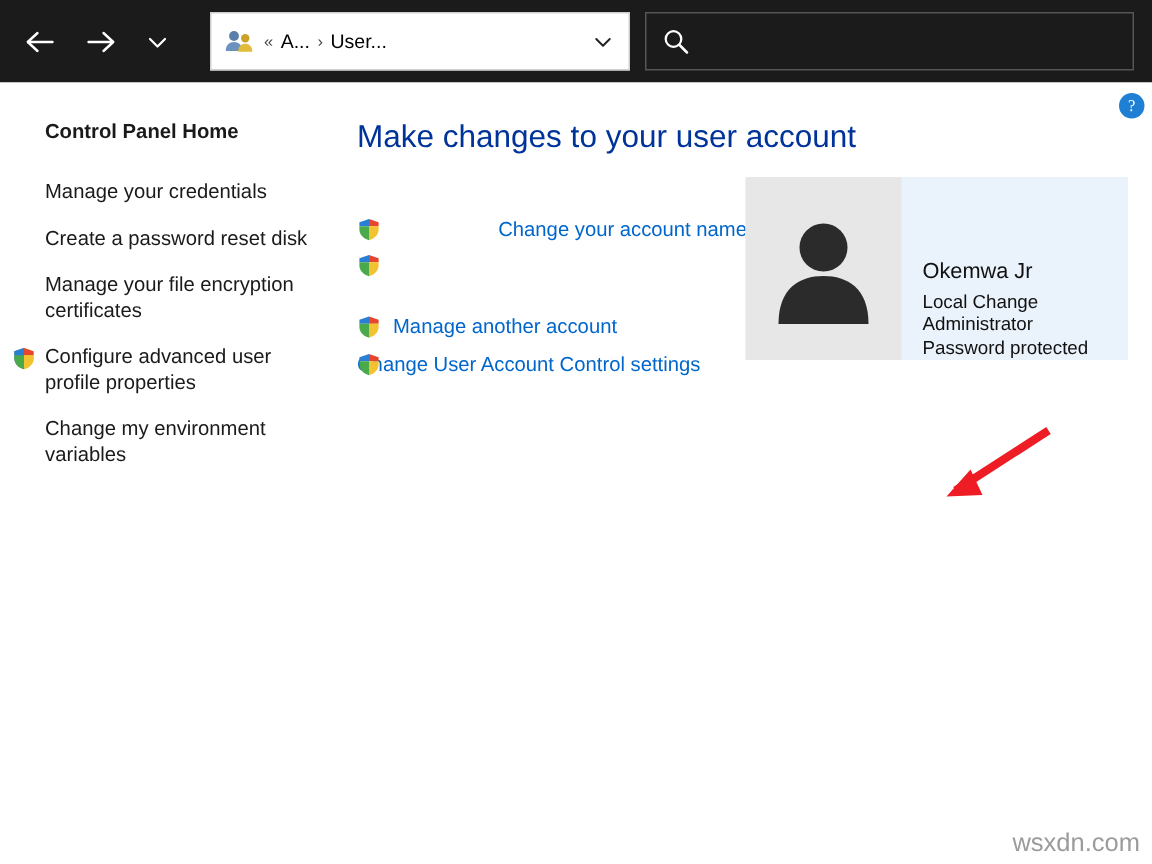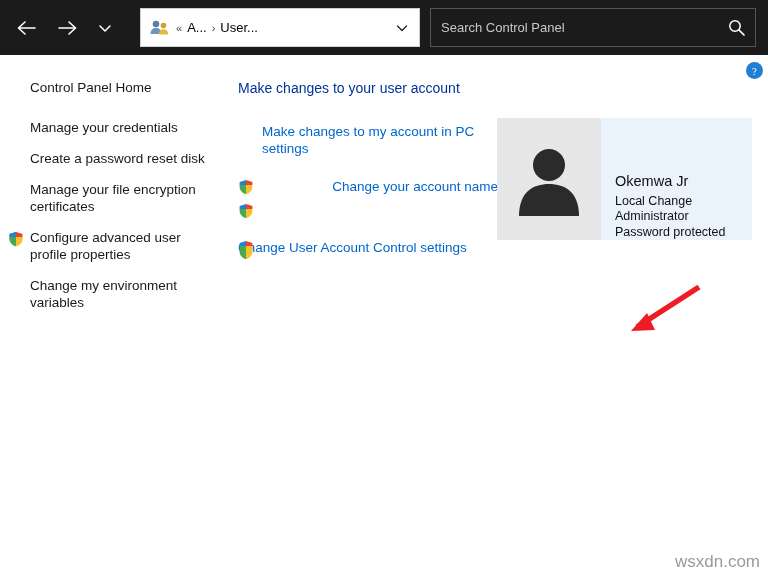--- a/index.html
+++ b/index.html
@@ -119,37 +119,37 @@
   }
   .side-link {
     display: block;
     color: #1a1a1a;
     font-size: 13.5px;
     line-height: 17px;
     padding: 7px 14px 7px 30px;
     text-decoration: none;
     position: relative;
   }
-  .side-link.home { padding-top: 8px; }
+  .side-link.home { padding-top: 8px; font-weight: bold; }
   .side-shield {
     position: absolute;
     left: 8px; top: 9px;
     width: 16px; height: 16px;
   }
 
   
   .main {
     position: absolute;
     left: 222px; top: 0;
     width: 546px; height: 521px;
   }
   .page-title {
     position: absolute;
     left: 16px; top: 25px;
-    font-size: 14px;
+    font-size: 21px;
     color: #003399;
     font-weight: normal;
     white-space: nowrap;
   }
 
   .links-col {
     position: absolute;
     left: 16px; top: 68px;
     width: 260px;
   }
@@ -285,21 +285,20 @@
     </div>
 
     <div class="refresh-btn" title="Refresh">
       <svg width="20" height="20" viewBox="0 0 20 20">
         <path d="M16 10 A6 6 0 1 1 13.8 5.4" fill="none" stroke="#ffffff" stroke-width="1.5" stroke-linecap="round"></path>
         <path d="M15.2 1.8 L15.2 6.2 L10.8 6.2" fill="none" stroke="#ffffff" stroke-width="1.5" stroke-linecap="round" stroke-linejoin="round"></path>
       </svg>
     </div>
 
     <div class="searchbox">
-      <input type="text" placeholder="Search Control Panel" style="">
       <div class="search-icon-btn">
         <svg width="19" height="19" viewBox="0 0 19 19">
           <circle cx="8" cy="8" r="5.2" fill="none" stroke="#ffffff" stroke-width="1.5"></circle>
           <path d="M12 12 L17 17" stroke="#ffffff" stroke-width="1.7" stroke-linecap="round"></path>
         </svg>
       </div>
     </div>
   </div>
 
   <div class="content">
@@ -346,23 +345,20 @@
     <div class="main">
 
       <div class="help-btn">
         <span>?</span>
       </div>
 
       <div class="page-title">Make changes to your user account</div>
 
       <div class="links-col">
 
-        <a class="task-link link-plain" href="#">
-          <span>Make changes to my account in PC settings</span>
-        </a>
 
         <a class="task-link gap-top" href="#">
           <span class="uac">
             <svg width="16" height="16" viewBox="0 0 16 16">
               <path d="M8 1 L14.4 3.1 V5.9 H8 Z" fill="#e8452c"></path>
               <path d="M1.6 3.1 L8 1 V5.9 H1.6 Z" fill="#2a7fd4"></path>
               <path d="M1.6 5.9 H8 V15.2 C4.6 14.2 1.6 11.6 1.6 8 Z" fill="#4aa94a"></path>
               <path d="M8 5.9 H14.4 V8 C14.4 11.6 11.4 14.2 8 15.2 Z" fill="#f2c230"></path>
             </svg>
           </span>
@@ -382,20 +378,21 @@
 
         <a class="task-link" href="#" style="margin-top:48px;">
           <span class="uac">
             <svg width="16" height="16" viewBox="0 0 16 16">
               <path d="M8 1 L14.4 3.1 V5.9 H8 Z" fill="#e8452c"></path>
               <path d="M1.6 3.1 L8 1 V5.9 H1.6 Z" fill="#2a7fd4"></path>
               <path d="M1.6 5.9 H8 V15.2 C4.6 14.2 1.6 11.6 1.6 8 Z" fill="#4aa94a"></path>
               <path d="M8 5.9 H14.4 V8 C14.4 11.6 11.4 14.2 8 15.2 Z" fill="#f2c230"></path>
             </svg>
           </span>
+          <span>Manage another account</span>
         </a>
 
         <a class="task-link" href="#" style="margin-top:12px;">
           <span class="uac">
             <svg width="16" height="16" viewBox="0 0 16 16">
               <path d="M8 1 L14.4 3.1 V5.9 H8 Z" fill="#e8452c"></path>
               <path d="M1.6 3.1 L8 1 V5.9 H1.6 Z" fill="#2a7fd4"></path>
               <path d="M1.6 5.9 H8 V15.2 C4.6 14.2 1.6 11.6 1.6 8 Z" fill="#4aa94a"></path>
               <path d="M8 5.9 H14.4 V8 C14.4 11.6 11.4 14.2 8 15.2 Z" fill="#f2c230"></path>
             </svg>

